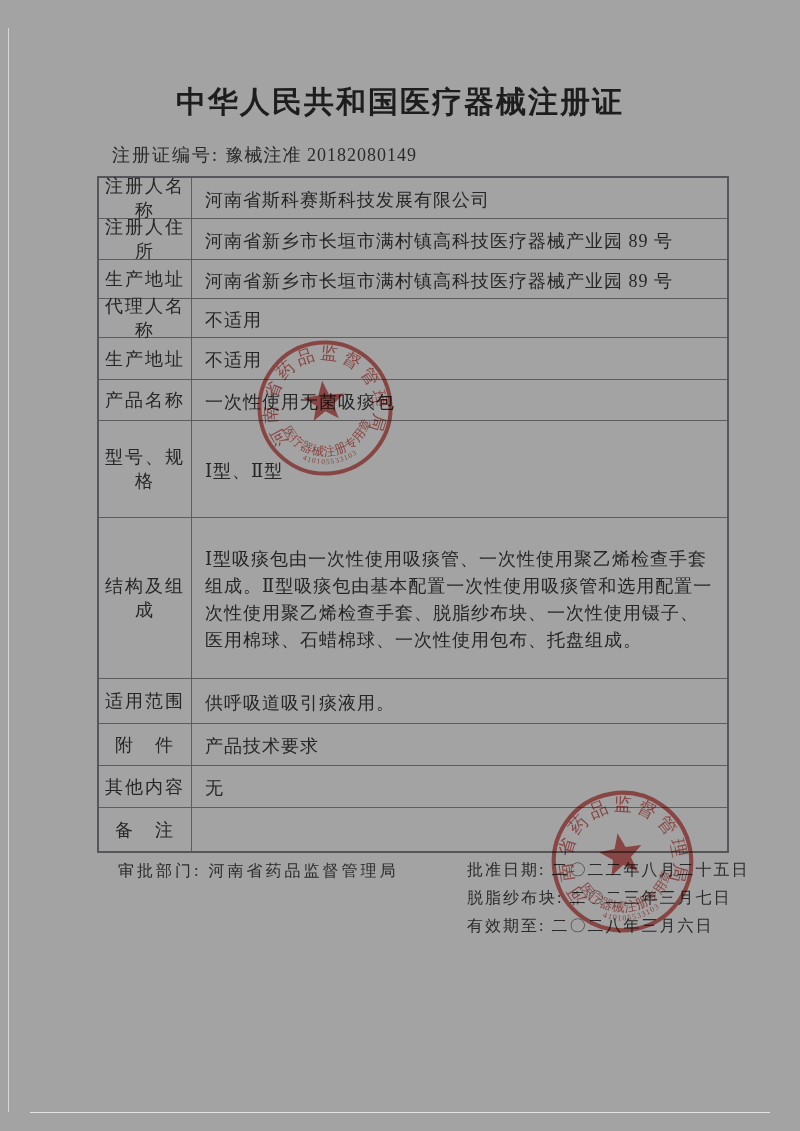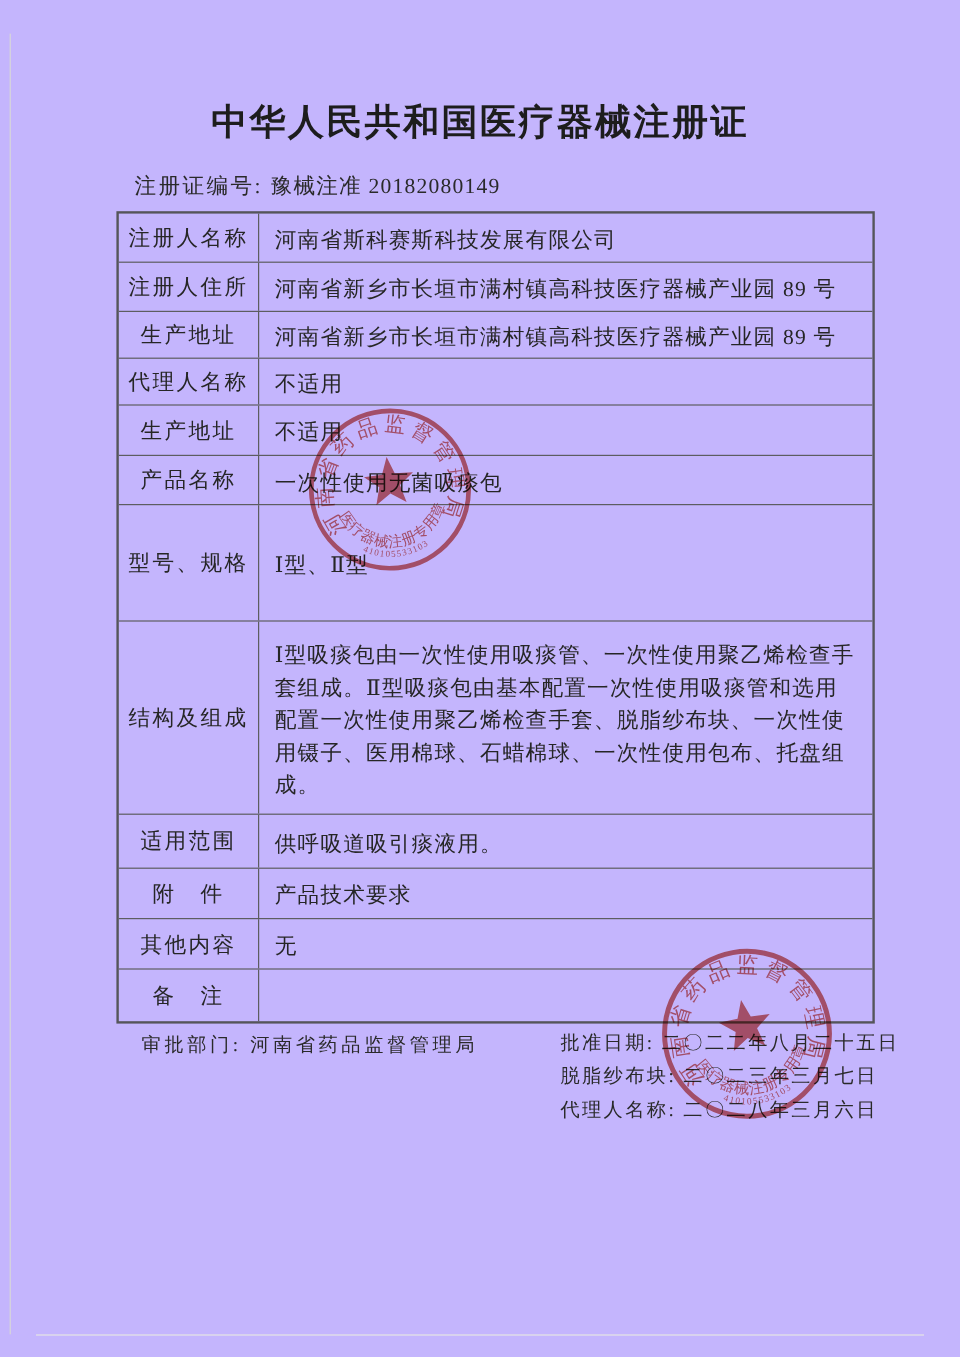--- a/index.html
+++ b/index.html
@@ -1,18 +1,18 @@
 <!DOCTYPE html>
 <html><head>
 <meta charset="utf-8">
 <style>
   html,body{margin:0;padding:0;background:#ffffff;}
   *{box-sizing:border-box;}
   .page{
-    position:relative;width:800px;height:1131px;background:#c4b5fd;overflow:hidden;
+    position:relative;width:800px;height:1131px;background:#a3a3a3;overflow:hidden;
     font-family:"Liberation Serif","DejaVu Serif",serif;color:#262626;
   }
   .scan-edge-left{position:absolute;left:8px;top:28px;width:1px;height:1084px;background:#d7d7d7;}
   .scan-edge-bottom{position:absolute;left:30px;top:1112px;width:740px;height:1px;background:#e4e4e4;}
 
   .title{
     position:absolute;top:82px;left:0;width:100%;text-align:center;
     font-size:30px;font-weight:700;letter-spacing:2px;color:#1d1d1d;
   }
   .certline{
@@ -20,21 +20,21 @@
   }
   .certline .num{letter-spacing:1px;}
 
   .tbl{
     position:absolute;left:97px;top:176px;width:632px;
     border:2px solid #55555a;
   }
   .row{display:flex;border-top:1px solid #5d5d60;}
   .row:first-child{border-top:none;}
   .lab{
-    width:117px;flex:none;border-right:1px solid #5d5d60;
+    width:93px;flex:none;border-right:1px solid #5d5d60;
     display:flex;align-items:center;justify-content:center;text-align:center;
     font-size:18px;letter-spacing:2px;padding:2px;
   }
   .val{
     flex:1;display:flex;align-items:center;
     padding:8px 14px 4px 13px;font-size:18px;letter-spacing:1px;line-height:27px;
   }
   .r0{height:40px}.r1{height:41px}.r2{height:39px}.r3{height:39px}.r4{height:42px}
   .r5{height:41px}.r6{height:97px}.r7{height:161px}.r8{height:45px}.r9{height:42px}
   .r10{height:42px}.r11{height:44px}
@@ -116,21 +116,21 @@
       </div>
   </div>
 
   <div class="dept">
     <span>审批部门: </span><span>河南省药品监督管理局</span>
   </div>
 
   <div class="dates">
     <div class="dline"><span>批准日期: </span><span>二〇二二年八月二十五日</span></div>
     <div class="dline"><span>脱脂纱布块: </span><span>二〇二三年三月七日</span></div>
-    <div class="dline"><span>代理人名称: </span><span>二〇二八年三月六日</span></div>
+    <div class="dline"><span>有效期至: </span><span>二〇二八年三月六日</span></div>
   </div>
 
   <div class="stamp stamp-mid">
     <svg viewBox="0 0 200 200" xmlns="http://www.w3.org/2000/svg">
       <defs>
         <path id="s1top" d="M 44.3,139 A 68,68 0 1 1 155.7,139"></path>
         <path id="s1bot" d="M 36.9,119.3 A 66,66 0 0 0 163.1,119.3"></path>
         <path id="s1ser" d="M 55.3,163.9 A 78,78 0 0 0 144.7,163.9"></path>
       </defs>
       <circle class="seal-ring" cx="100" cy="100" r="91" stroke-width="5.5"></circle>

